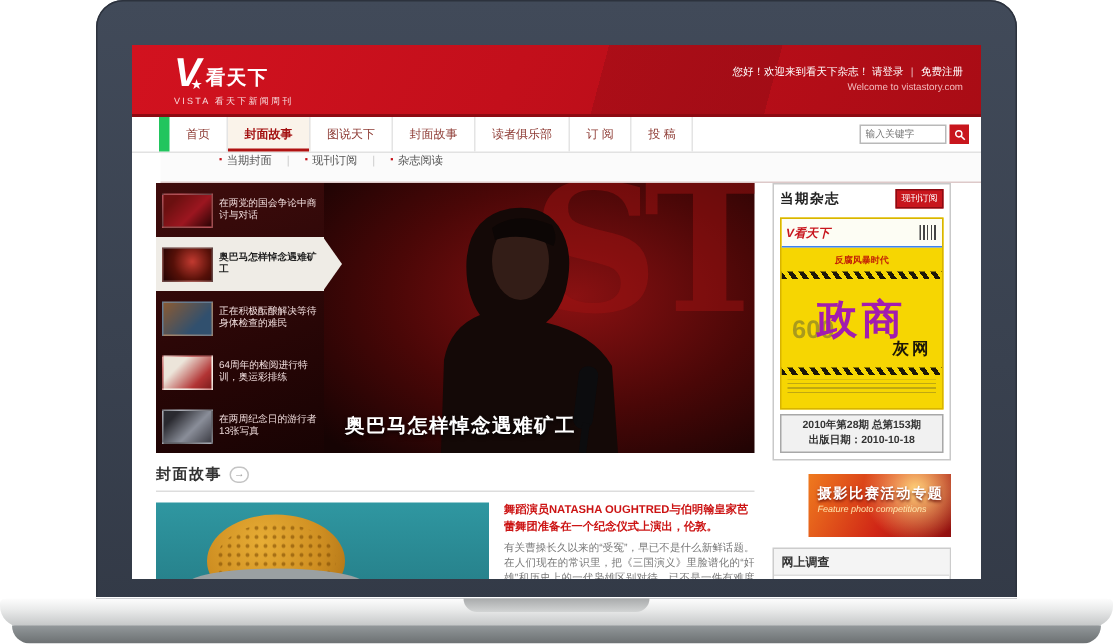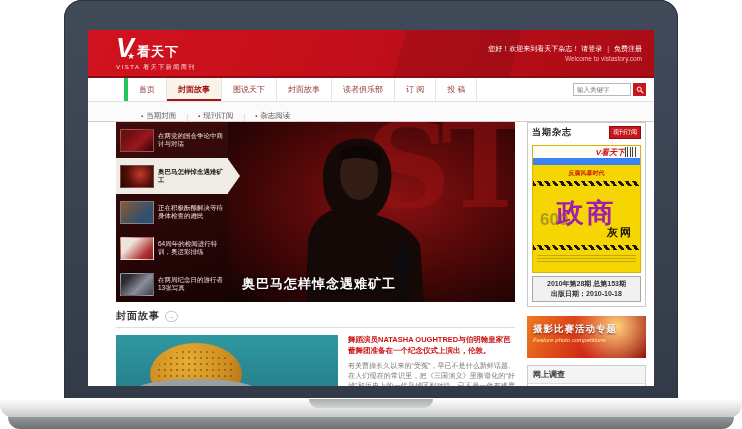--- a/index.html
+++ b/index.html
@@ -40,38 +40,38 @@
   .greet-line { font-size:7px; line-height:11px; }
   .greet-line a { color:#fff; text-decoration:none; cursor:pointer; }
   .greet-sep { opacity:.7; margin:0 3px; }
   .welcome-en { font-size:6.5px; color:#f3b9bc; line-height:9px; }
 
   
   .nav-bar { height:24px; background:#fff; border-bottom:1px solid #e2e2e2;
     display:flex; align-items:stretch; padding-left:18px; }
   .nav-tab { display:flex; align-items:center; padding:0 11px; font-size:8px;
     color:#8d3a33; border-right:1px solid #e4e4e4; cursor:pointer; white-space:nowrap; }
-  .nav-tab:first-child { border-left:4px solid #22c55e;margin-left:18px; }
+  .nav-tab:first-child { border-left:7px solid #22c55e; }
   .nav-tab.active { background:#faf3ea; color:#a31010; font-weight:bold;
     box-shadow:inset 0 -2px 0 #b01212; }
   .nav-search { margin-left:auto; margin-right:8px; display:flex; align-items:center; gap:2px; }
   .search-input { width:58px; height:13px; border:1px solid #b9b9b9; font-size:6.5px;
     padding:0 3px; color:#666; outline:none; }
   .search-btn { width:13px; height:13px; background:#c8161d; border:none; cursor:pointer;
     display:flex; align-items:center; justify-content:center; padding:0; }
 
   
   .sub-nav { height:20px; background:#fbfbfb; border-bottom:1px solid #ddc9c9;
-    display:flex; align-items:flex-end; padding-left:53px; font-size:7.5px; color:#555; }
+    display:flex; align-items:flex-start; padding-left:39px; font-size:7.5px; color:#555;margin-left:19px; }
   .sub-link { display:flex; align-items:center; cursor:pointer; }
   .sub-bullet { color:#c40f16; font-size:6px; margin-right:3px; }
   .sub-sep { color:#ccc; margin:0 10px; }
 
   
-  .page-body { position:absolute; left:28px; top:92px; width:564px; }
+  .page-body { position:absolute; left:16px; top:92px; width:564px; }
   .page-cols { display:flex; }
   .left-col { width:399px; }
   .main-row { display:flex; height:180px; }
 
   
   .story-rail { width:112px; height:180px; position:relative; z-index:3;
     background:linear-gradient(160deg,#3f0c0c 0%,#240505 70%,#180303 100%); }
   .story-item { height:36px; display:flex; align-items:center; gap:4px; padding:0 4px;
     cursor:pointer; position:relative; }
   .story-thumb { width:34px; height:23px; flex:none; border:1px solid rgba(255,255,255,.25); }
@@ -120,21 +120,21 @@
   
   .sidebar { width:119px; margin-left:12px; }
   .issue-box { border:1px solid #c9c9c9; background:#fff; }
   .issue-head { display:flex; align-items:center; justify-content:space-between; padding:3px 4px; }
   .issue-title { font-size:9px; font-weight:bold; color:#222; letter-spacing:1px; }
   .subscribe-btn { background:#c8161d; color:#fff; border:1px solid #8d0a12; font-size:6px;
     padding:1px 3px; cursor:pointer; }
   .mag-cover { position:relative; margin:3px 4px; height:128px; background:#f6d602;
     border:1px solid #d8b400; overflow:hidden; cursor:pointer; }
   .cover-top { height:19px; background:#fdfdf4; display:flex; align-items:center;
-    justify-content:flex-end; padding:0 3px; border-bottom:7px solid #3b82f6; }
+    justify-content:space-between; padding:0 3px; border-bottom:1px solid #3b82f6; }
   .cover-logo { color:#c8161d; font-size:8px; font-weight:900; font-style:italic; }
   .barcode { width:12px; height:10px;
     background:repeating-linear-gradient(90deg,#444 0 1px,#fdfdf4 1px 2.5px); }
   .cover-tagline { margin-top:4px; text-align:center; font-size:6px; font-weight:bold; color:#c32306; }
   .stripe { height:5px; margin-top:3px;
     background:repeating-linear-gradient(55deg,#1c1708 0 3px,#f6d602 3px 6px); }
   .cover-mid { position:relative; height:56px; }
   .cover-headline { position:absolute; left:50%; top:48%; transform:translate(-50%,-50%);
     font-size:27px; font-weight:900; color:#a21caf; letter-spacing:3px; white-space:nowrap; }
   .cover-number { position:absolute; left:7px; bottom:12px; font-size:17px; font-weight:bold;
@@ -143,21 +143,21 @@
     color:#1d1708; letter-spacing:2px; }
   .cover-foot { margin-top:3px; height:10px; opacity:.5;
     background:repeating-linear-gradient(180deg,transparent 0 2px,#8a7a20 2px 3px);
     margin-left:4px; margin-right:4px; }
   .issue-info { margin:0 4px 4px; border:1px solid #a8a8a8; background:#f1f1f1;
     text-align:center; padding:2px 0; }
   .issue-info div { font-size:7px; line-height:10px; color:#333; font-weight:bold; }
 
   .photo-banner { position:relative; margin-top:9px; height:42px; overflow:hidden; cursor:pointer;
     background:radial-gradient(circle at 75% 25%,#ffd27a 0%,rgba(255,210,122,0) 45%),
-      linear-gradient(115deg,#ef7a1e 0%,#d02616 55%,#8f0f0f 100%); }
+      linear-gradient(115deg,#ef7a1e 0%,#d02616 55%,#8f0f0f 100%);margin-left:24px; }
   .pb-title { position:absolute; left:6px; top:7px; color:#fff; font-size:9.5px; font-weight:900;
     letter-spacing:1px; text-shadow:0 1px 2px rgba(90,0,0,.8); }
   .pb-sub { position:absolute; left:6px; top:21px; color:#ffe6ad; font-size:6px; font-style:italic; }
 
   .survey-box { margin-top:7px; border:1px solid #cccccc; background:#fff; }
   .survey-head { background:#f4f4f4; border-bottom:1px solid #ddd; padding:3px 5px;
     font-size:8px; font-weight:bold; color:#333; }
   .survey-body { padding:4px 5px; font-size:6.5px; line-height:9.5px; color:#555; }
 </style>
 </head>

